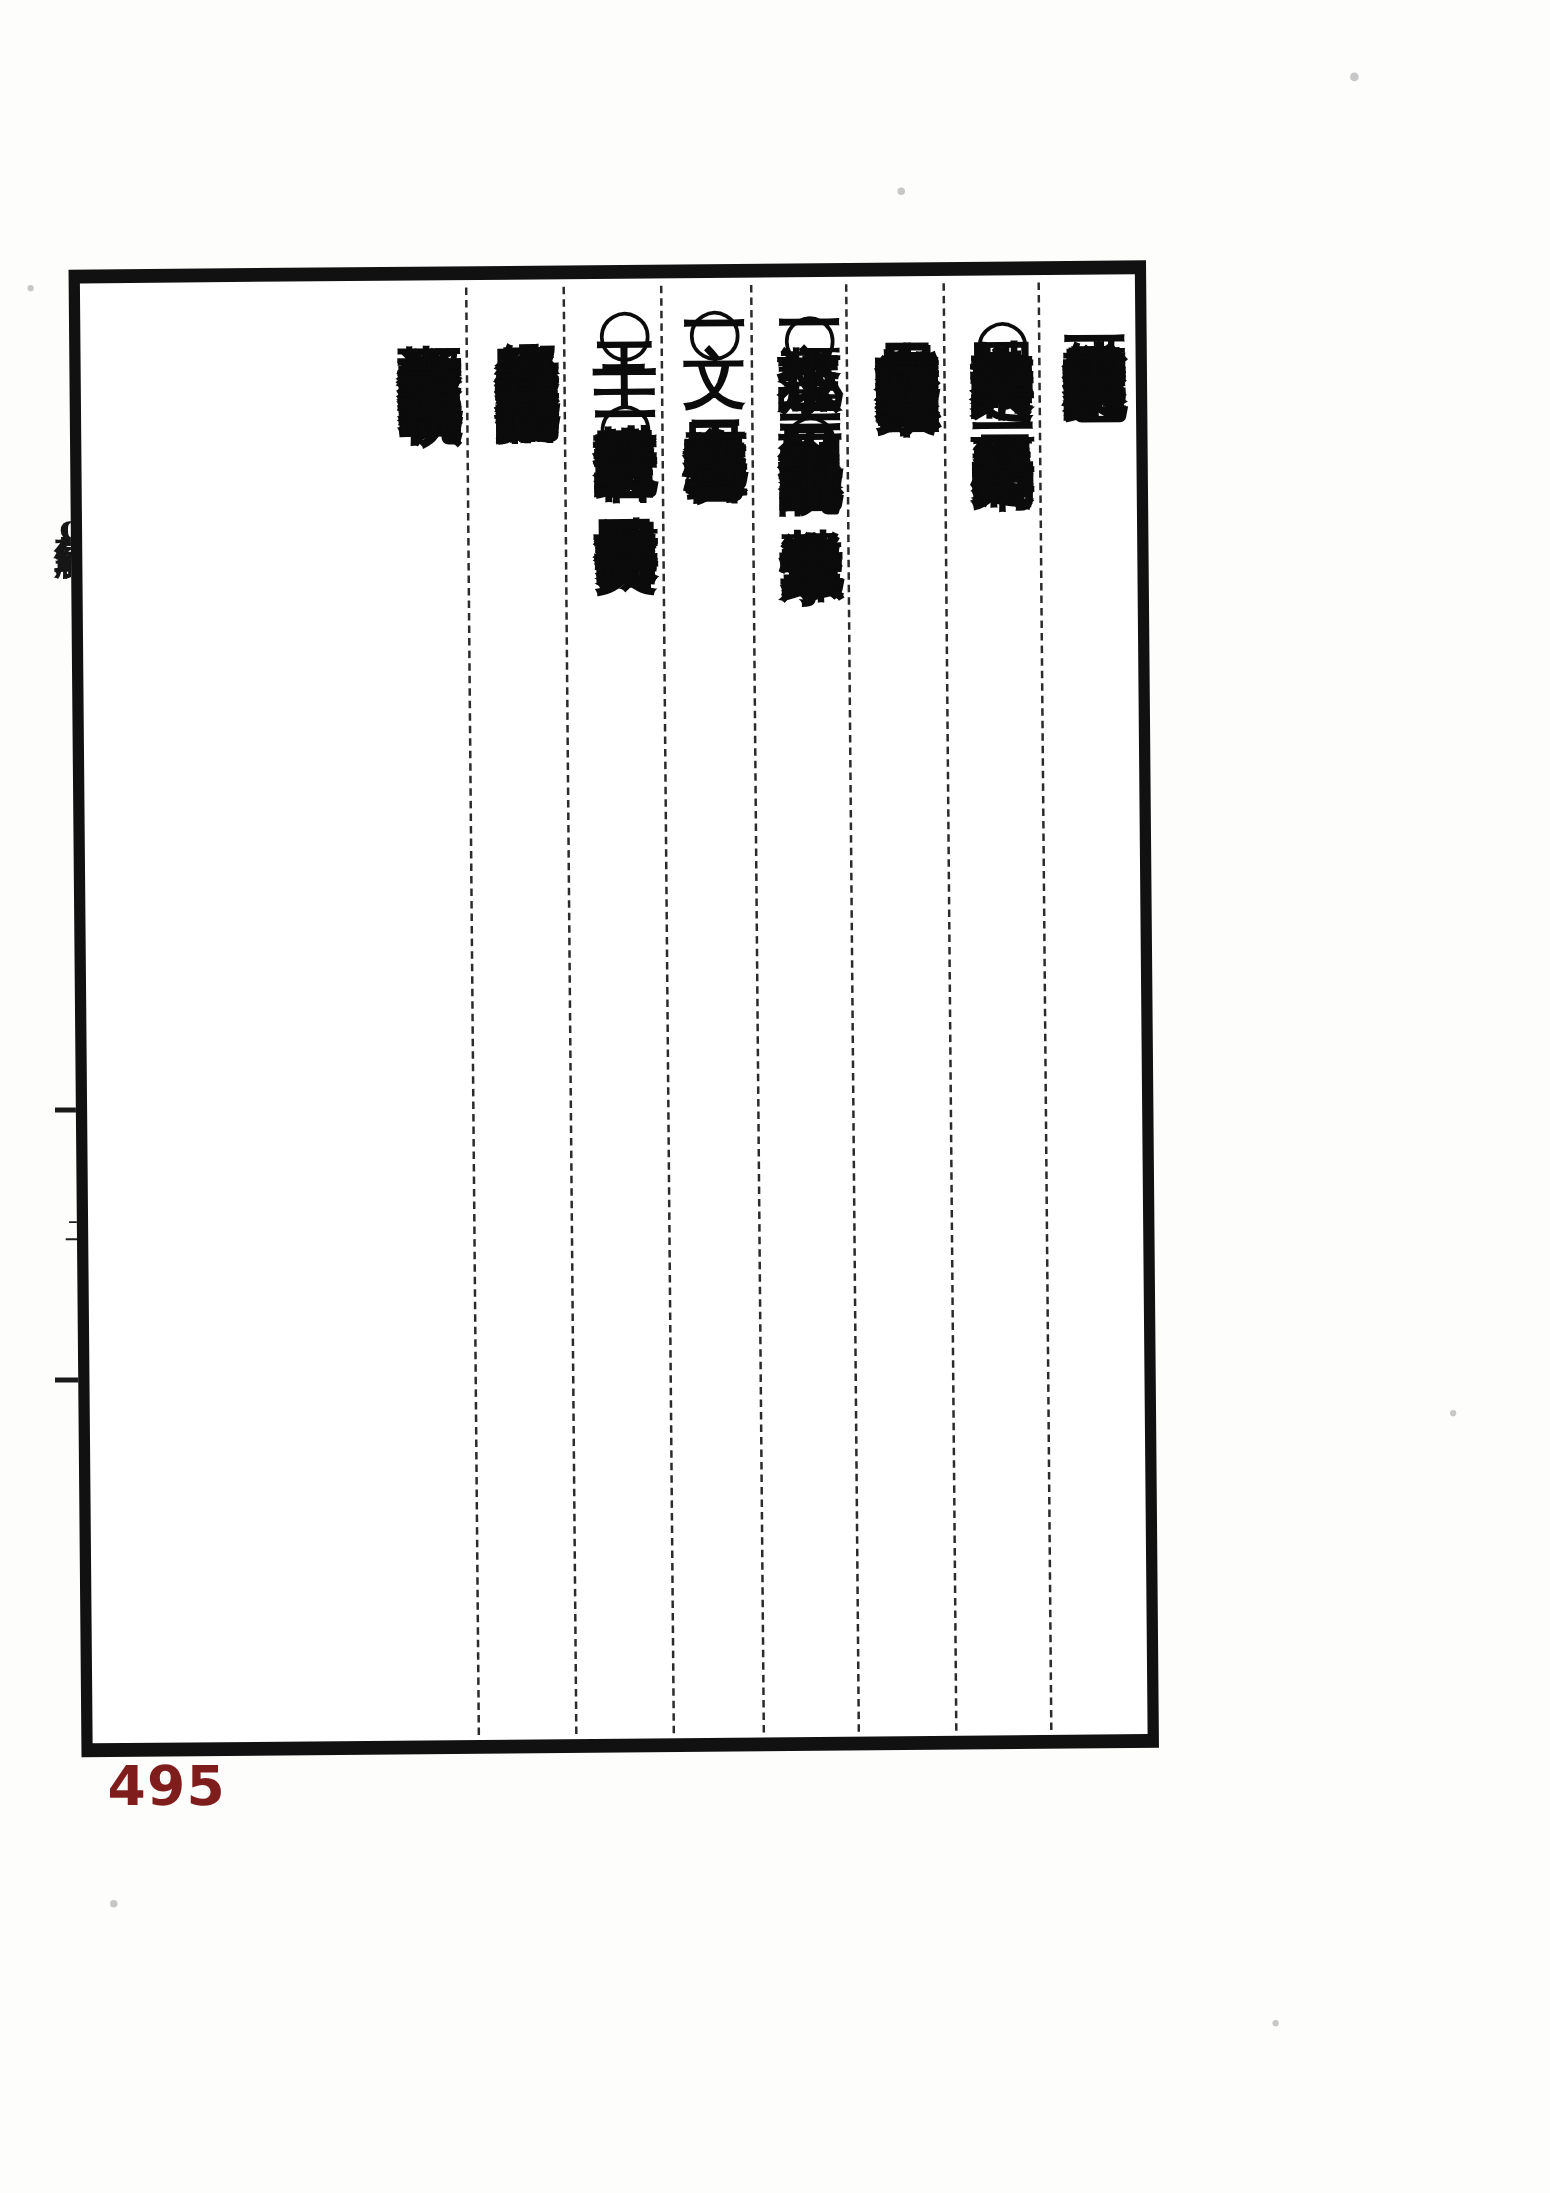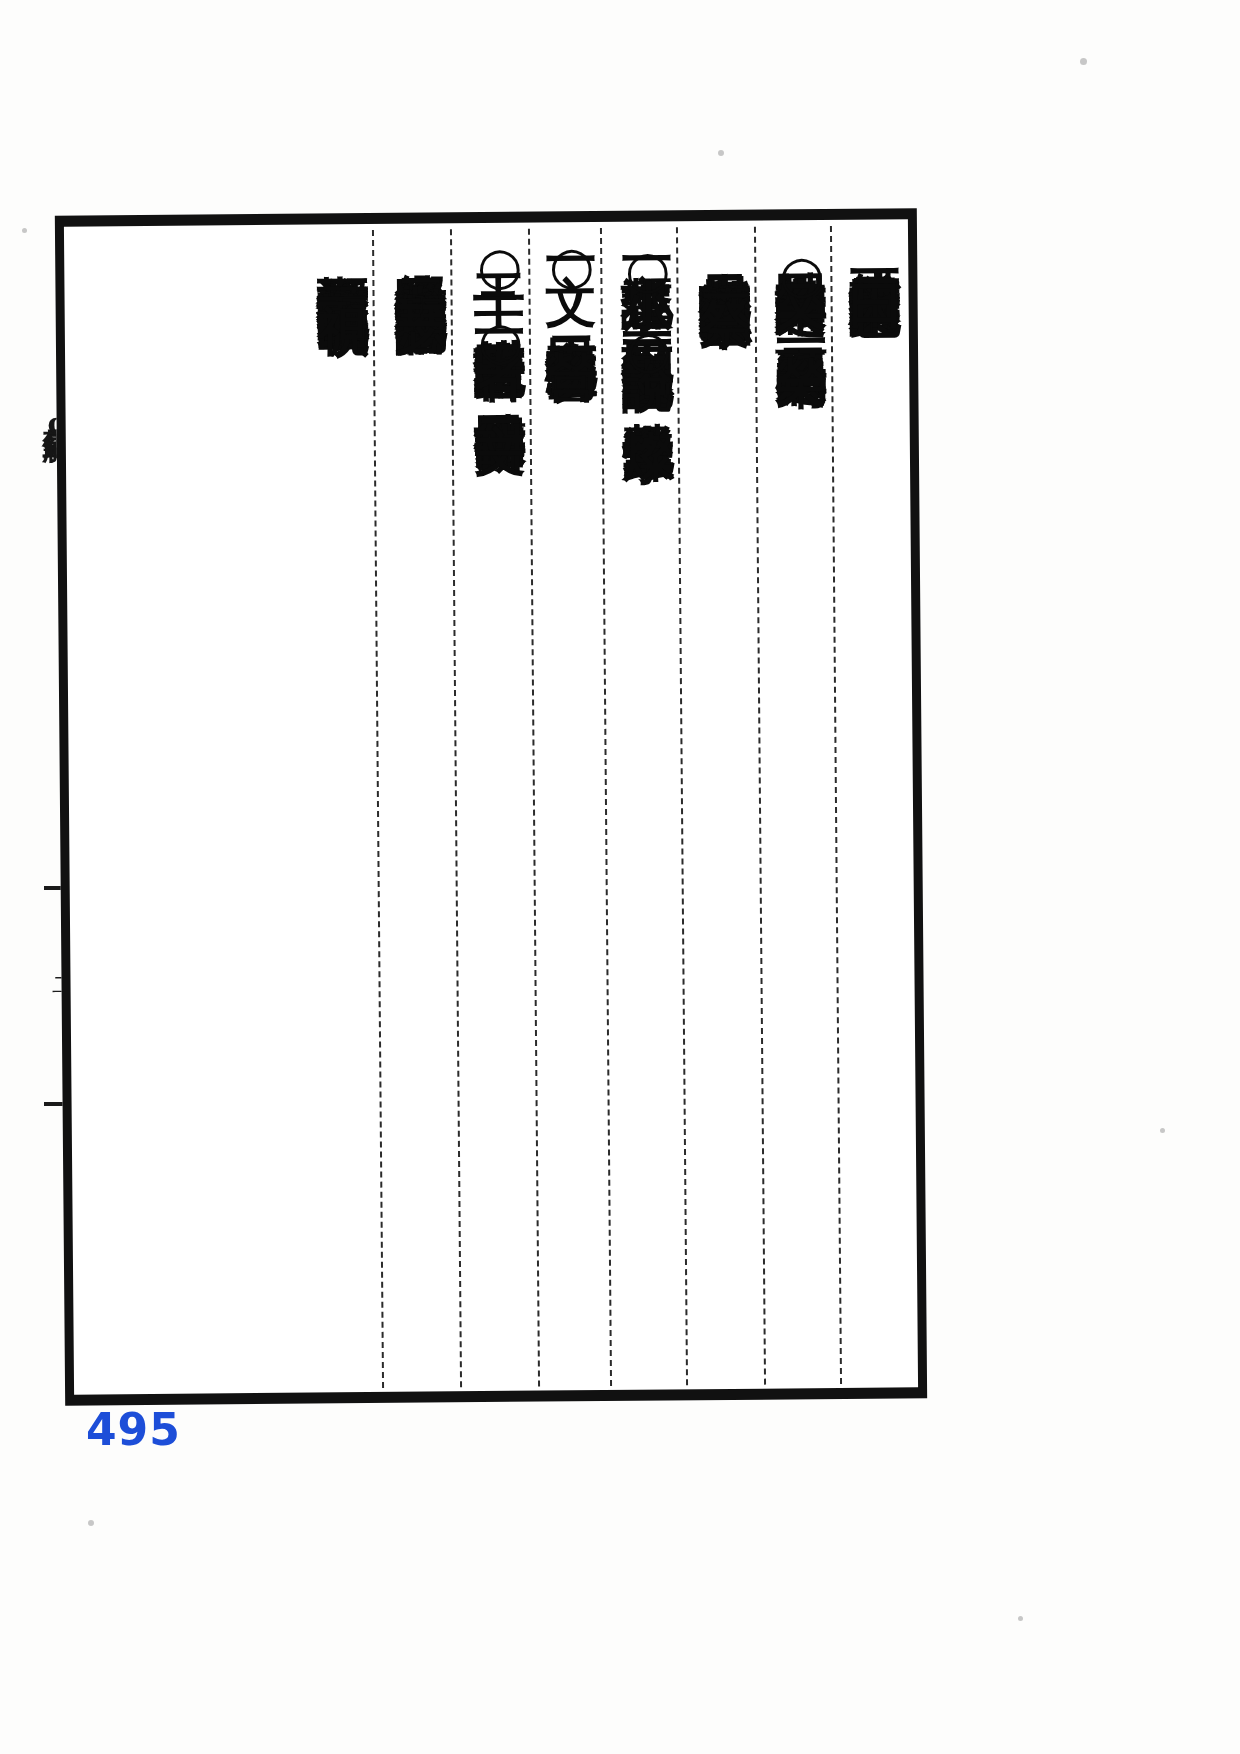--- a/index.html
+++ b/index.html
@@ -91,21 +91,21 @@
   .w-e { width: 74px; }
 
   
   #pageno {
     position: absolute;
     left: 86px;
     top: 1404px;
     font-size: 44px;
     font-weight: 700;
     font-family: "DejaVu Sans", sans-serif;
-    color: #1d4ed8;
+    color: #7f1d1d;
     letter-spacing: 1px;
   }
 
   
   #margin-label {
     position: absolute;
     left: 36px;
     top: 404px;
     writing-mode: vertical-rl;
     text-orientation: upright;

